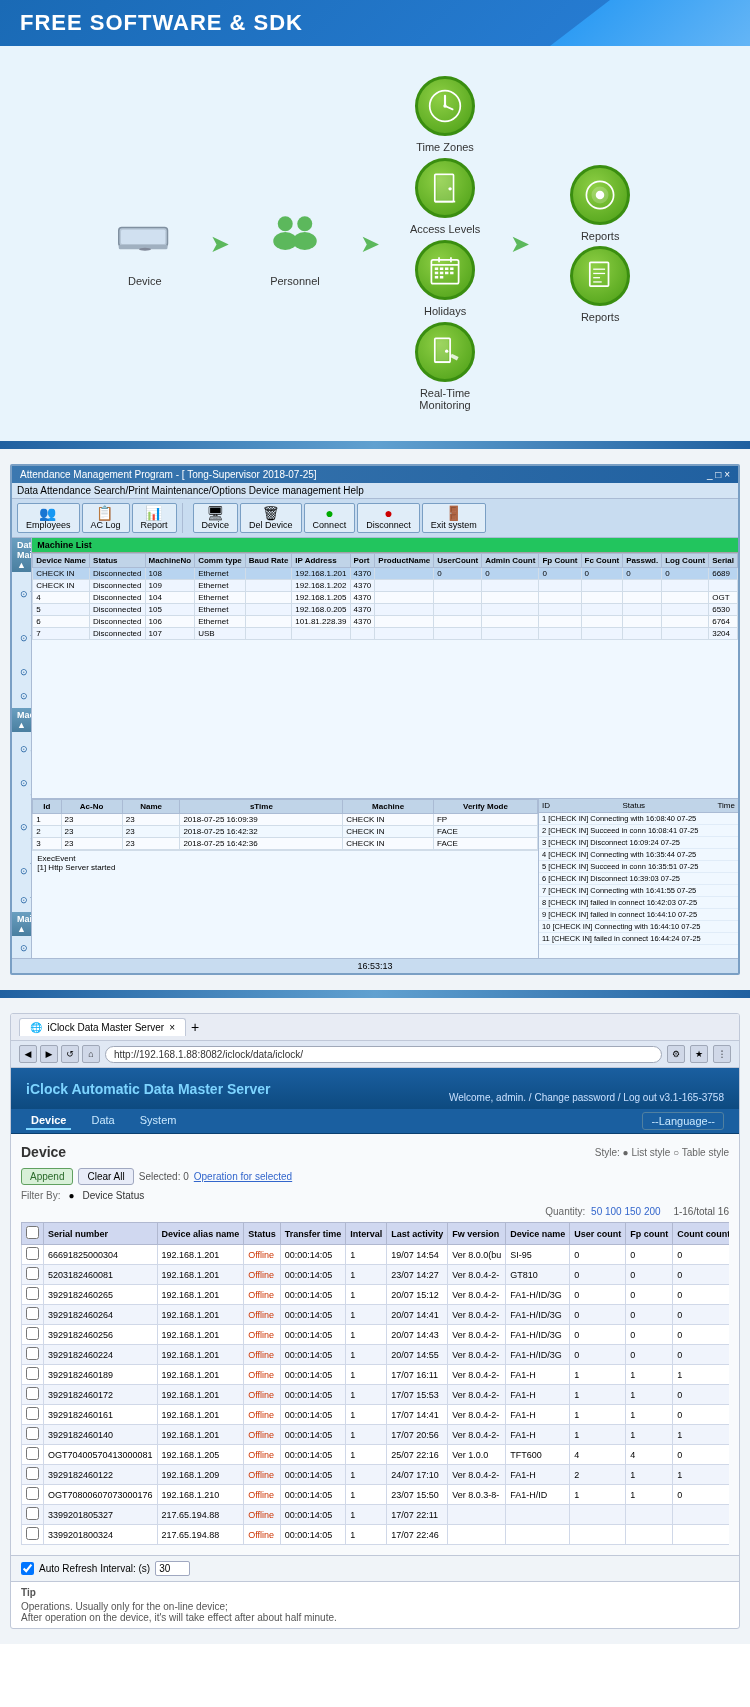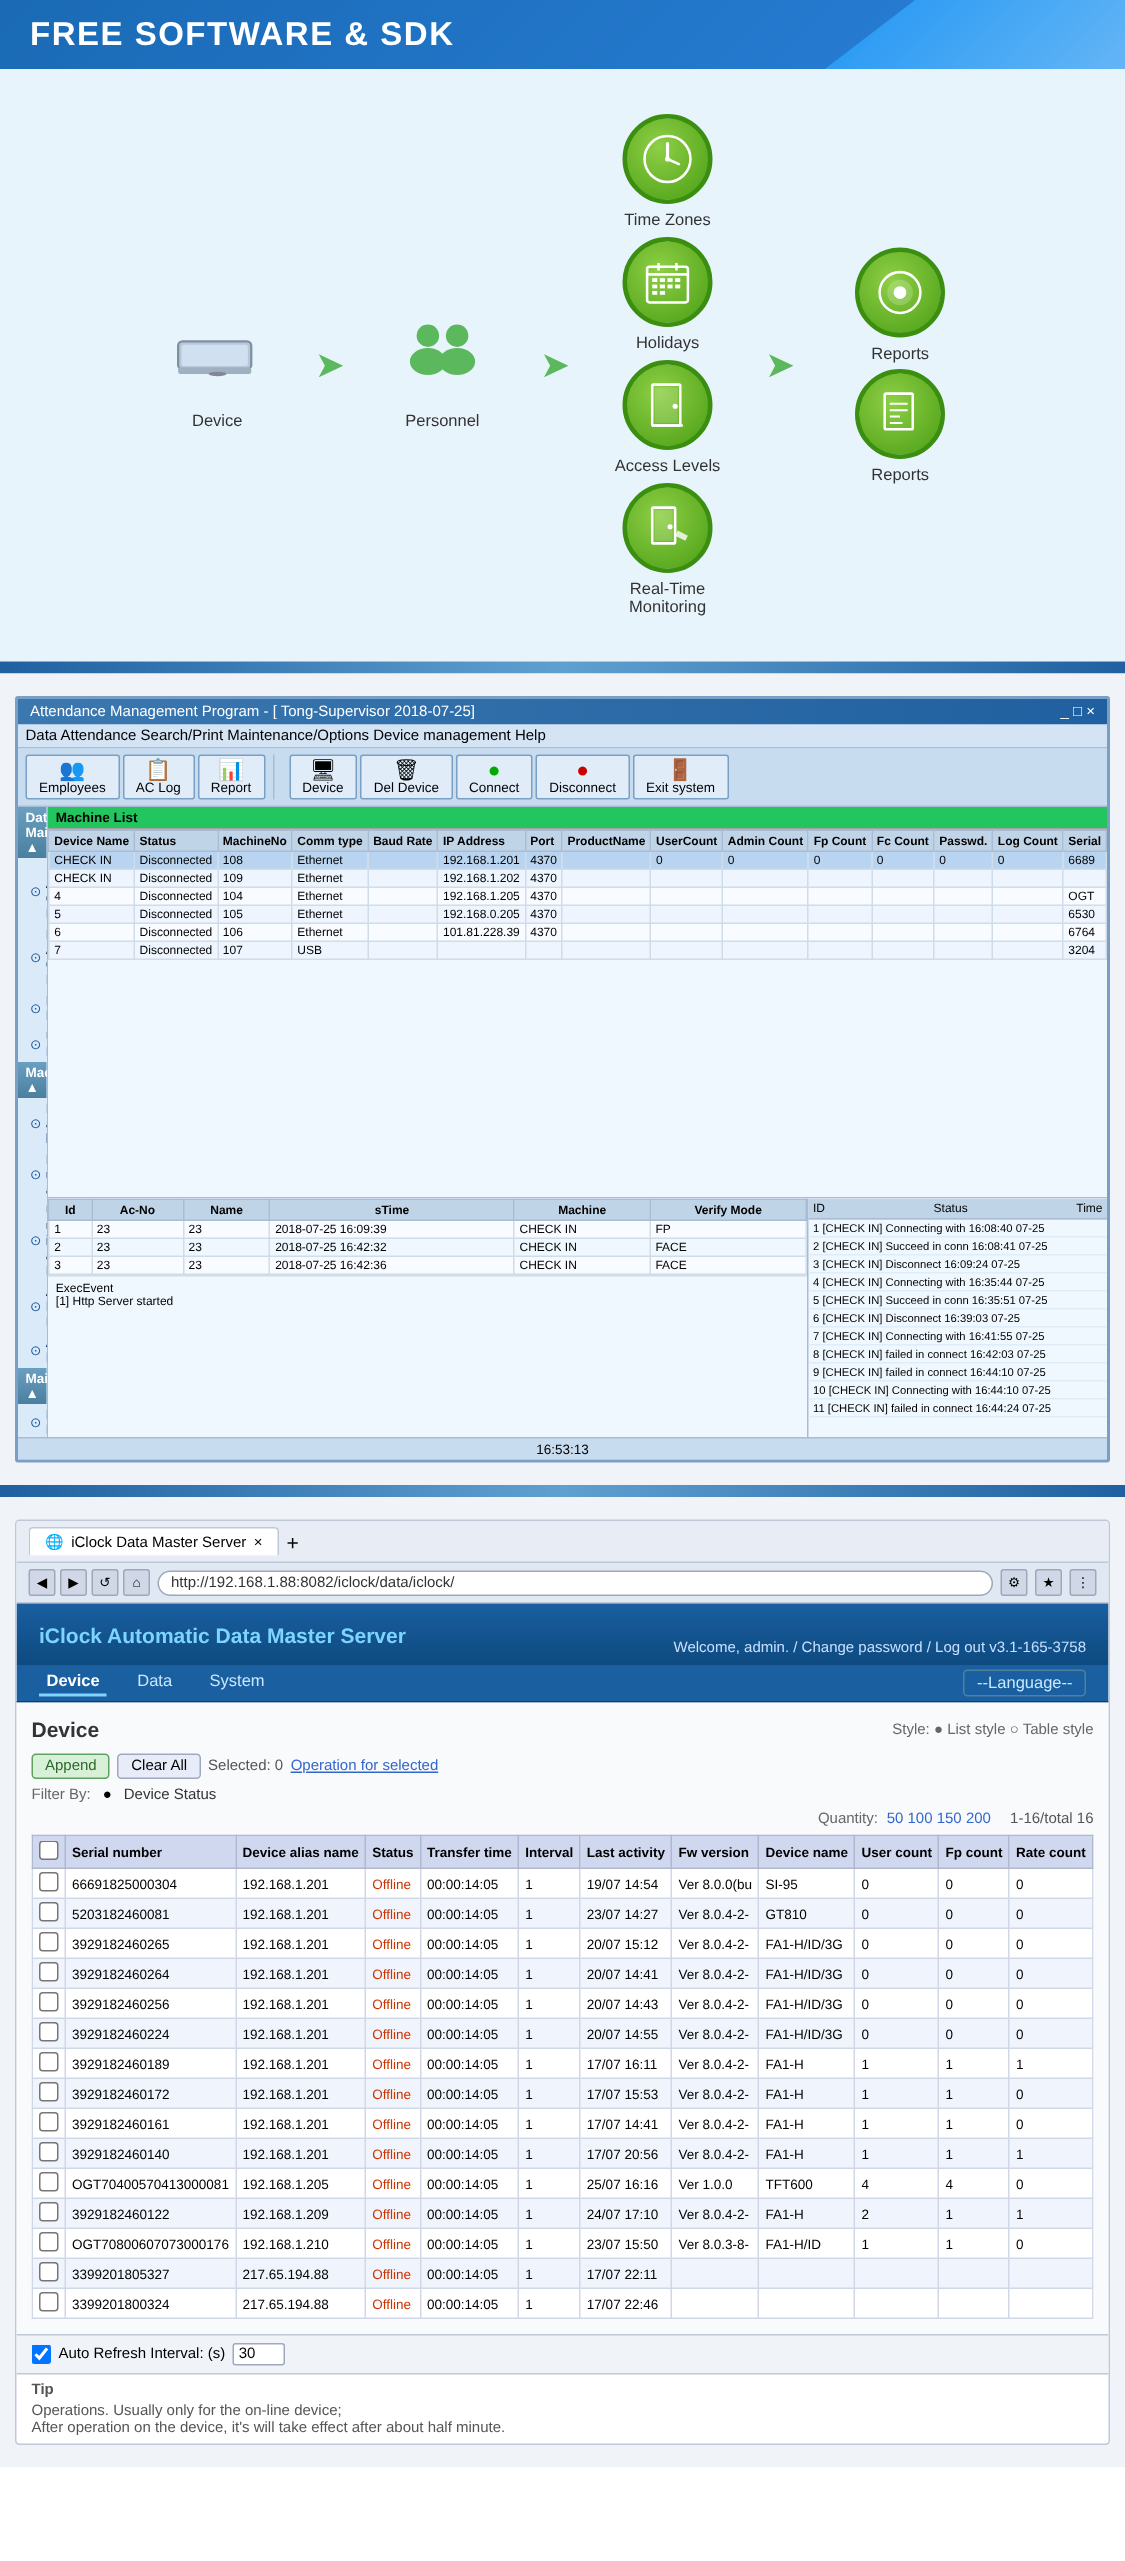--- a/index.html
+++ b/index.html
@@ -474,20 +474,32 @@
       <div class="diagram-item">
         <div class="green-circle">
           <svg viewBox="0 0 40 40" width="34" height="34">
             <circle cx="20" cy="20" r="18" fill="none" stroke="#fff" stroke-width="2"></circle>
             <line x1="20" y1="20" x2="20" y2="8" stroke="#fff" stroke-width="2.5" stroke-linecap="round"></line>
             <line x1="20" y1="20" x2="29" y2="24" stroke="#fff" stroke-width="2" stroke-linecap="round"></line>
             <circle cx="20" cy="20" r="2" fill="#fff"></circle>
           </svg>
         </div>
         <div class="diagram-label">Time Zones</div>
+      </div>
+
+      <div class="diagram-item">
+        <div class="green-circle">
+          <svg viewBox="0 0 40 40" width="34" height="34">
+            <rect x="8" y="4" width="22" height="32" rx="1" fill="none" stroke="#fff" stroke-width="2"></rect>
+            <rect x="10" y="6" width="18" height="28" fill="rgba(255,255,255,0.15)"></rect>
+            <circle cx="26" cy="21" r="2" fill="#fff"></circle>
+            <line x1="8" y1="36" x2="32" y2="36" stroke="#fff" stroke-width="2"></line>
+          </svg>
+        </div>
+        <div class="diagram-label">Access Levels</div>
       </div>
 
       <div class="diagram-item">
         <div class="green-circle">
           <svg viewBox="0 0 40 40" width="34" height="34">
             <rect x="4" y="8" width="32" height="28" rx="2" fill="none" stroke="#fff" stroke-width="2"></rect>
             <line x1="4" y1="14" x2="36" y2="14" stroke="#fff" stroke-width="2"></line>
             <line x1="13" y1="5" x2="13" y2="11" stroke="#fff" stroke-width="2"></line>
             <line x1="27" y1="5" x2="27" y2="11" stroke="#fff" stroke-width="2"></line>
             <rect x="8" y="17" width="4" height="3" fill="#fff"></rect>
@@ -496,32 +508,20 @@
             <rect x="26" y="17" width="4" height="3" fill="#fff"></rect>
             <rect x="8" y="22" width="4" height="3" fill="#fff"></rect>
             <rect x="14" y="22" width="4" height="3" fill="#fff"></rect>
             <rect x="20" y="22" width="4" height="3" fill="#fff"></rect>
             <rect x="26" y="22" width="4" height="3" fill="#fff"></rect>
             <rect x="8" y="27" width="4" height="3" fill="#fff"></rect>
             <rect x="14" y="27" width="4" height="3" fill="#fff"></rect>
           </svg>
         </div>
         <div class="diagram-label">Holidays</div>
-      </div>
-
-      <div class="diagram-item">
-        <div class="green-circle">
-          <svg viewBox="0 0 40 40" width="34" height="34">
-            <rect x="8" y="4" width="22" height="32" rx="1" fill="none" stroke="#fff" stroke-width="2"></rect>
-            <rect x="10" y="6" width="18" height="28" fill="rgba(255,255,255,0.15)"></rect>
-            <circle cx="26" cy="21" r="2" fill="#fff"></circle>
-            <line x1="8" y1="36" x2="32" y2="36" stroke="#fff" stroke-width="2"></line>
-          </svg>
-        </div>
-        <div class="diagram-label">Access Levels</div>
       </div>
 
       <div class="diagram-item">
         <div class="green-circle">
           <svg viewBox="0 0 40 40" width="34" height="34">
             <rect x="8" y="4" width="18" height="28" rx="1" fill="none" stroke="#fff" stroke-width="2"></rect>
             <rect x="10" y="6" width="14" height="24" fill="rgba(255,255,255,0.15)"></rect>
             <circle cx="22" cy="19" r="2" fill="#fff"></circle>
             <line x1="8" y1="32" x2="26" y2="32" stroke="#fff" stroke-width="2"></line>
             <path d="M28 22 L36 26 L34 30 L26 26" fill="#fff" opacity="0.8"></path>
@@ -936,21 +936,21 @@
               <th>Serial number</th>
               <th>Device alias name</th>
               <th>Status</th>
               <th>Transfer time</th>
               <th>Interval</th>
               <th>Last activity</th>
               <th>Fw version</th>
               <th>Device name</th>
               <th>User count</th>
               <th>Fp count</th>
-              <th>Rate count</th>
+              <th>Count count</th>
 
             </tr>
           </thead>
           <tbody id="device-tbody">
           <tr>
     <td><input type="checkbox" style=""></td>
     <td>66691825000304</td>
     <td>192.168.1.201</td>
     <td><span class="offline-badge">Offline</span></td>
     <td>00:00:14:05</td>
@@ -1098,21 +1098,21 @@
     <td>1</td>
 
   </tr>
               <tr>
     <td><input type="checkbox" style=""></td>
     <td>OGT70400570413000081</td>
     <td>192.168.1.205</td>
     <td><span class="offline-badge">Offline</span></td>
     <td>00:00:14:05</td>
     <td>1</td>
-    <td>25/07 16:16</td>
+    <td>25/07 22:16</td>
     <td>Ver 1.0.0</td>
     <td>TFT600</td>
     <td>4</td>
     <td>4</td>
     <td>0</td>
 
   </tr>
               <tr>
     <td><input type="checkbox" style=""></td>
     <td>3929182460122</td>

